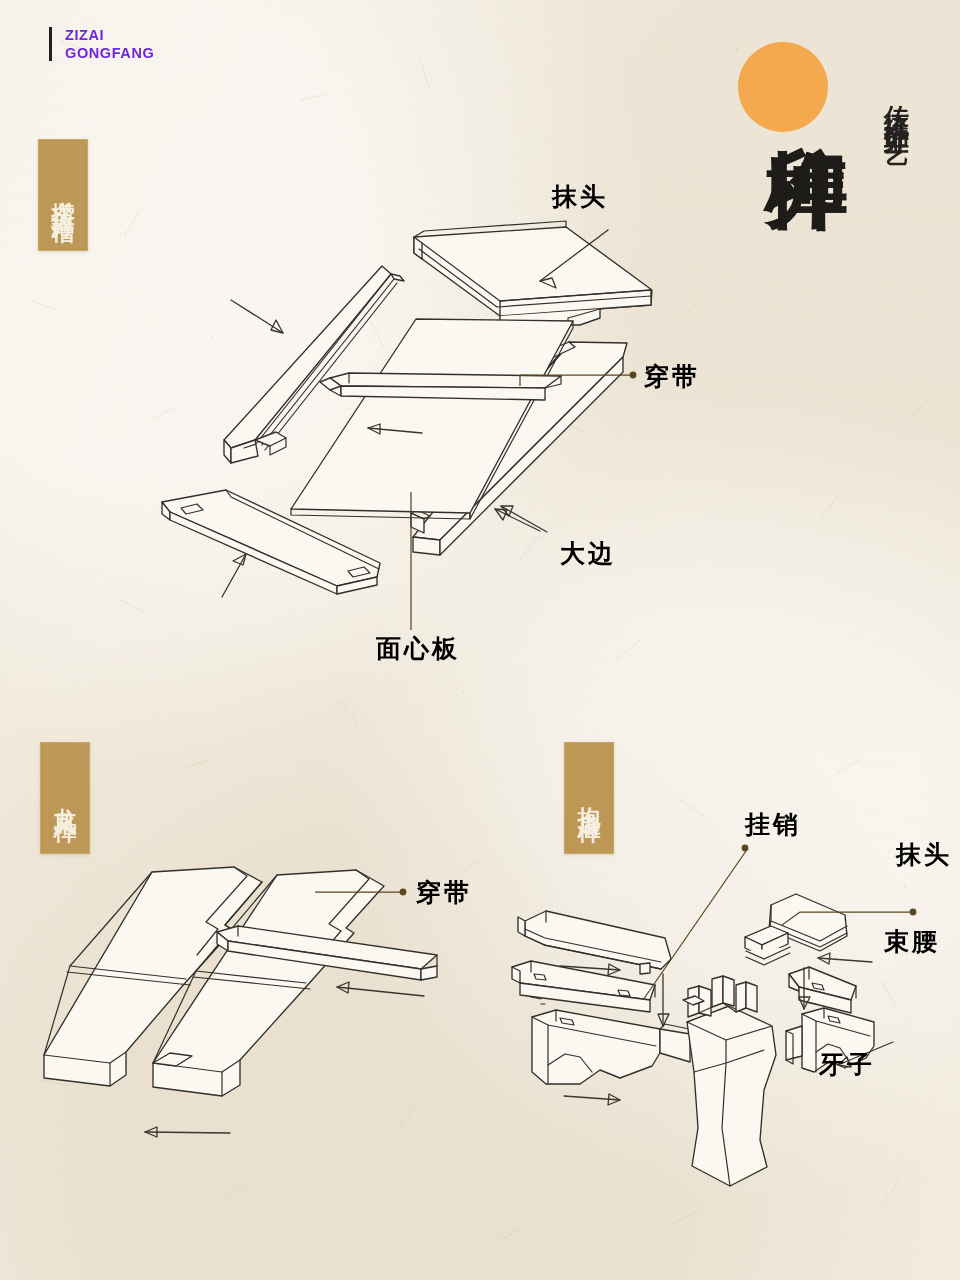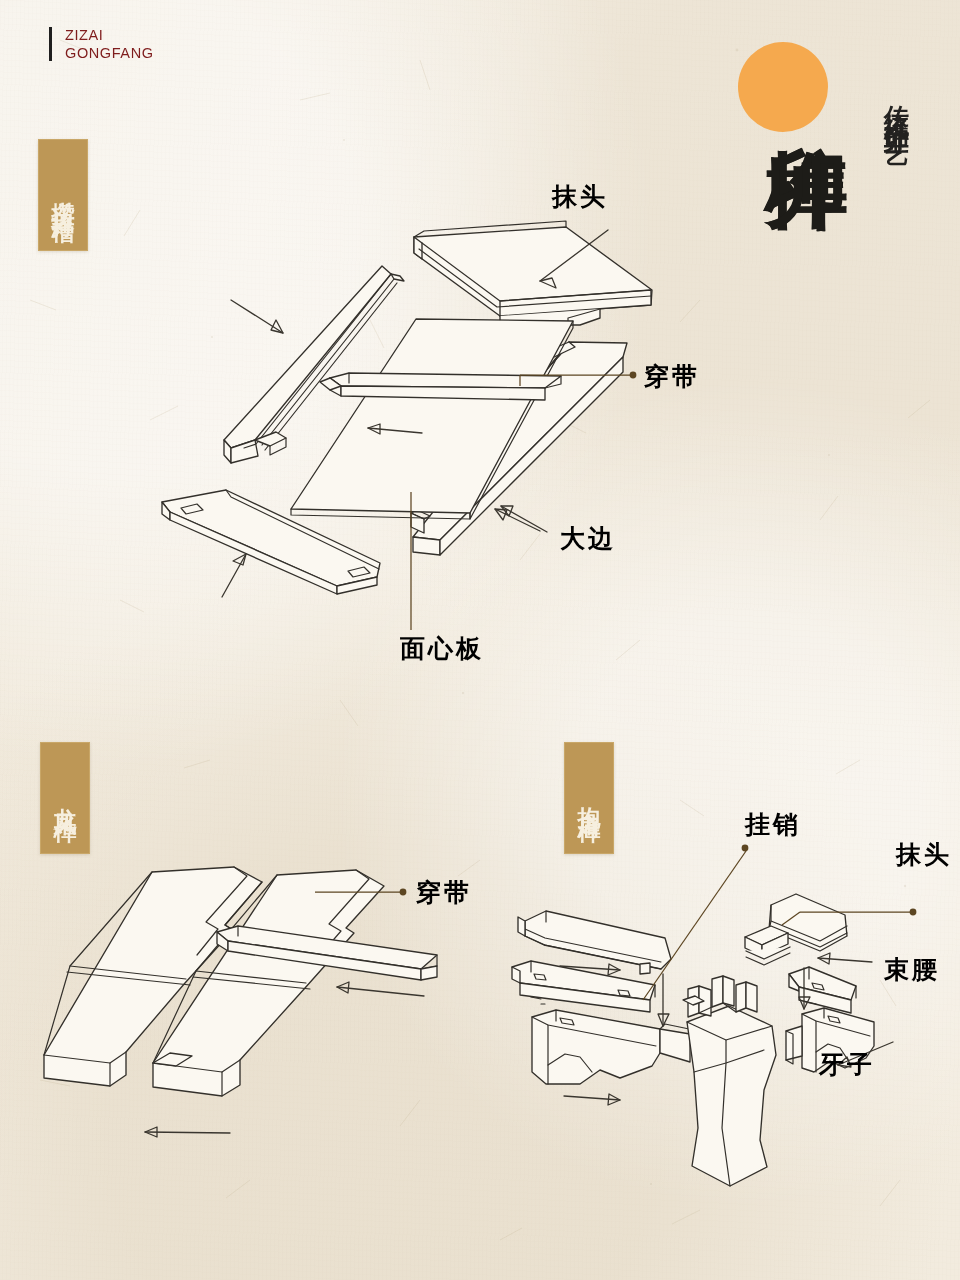--- a/index.html
+++ b/index.html
@@ -34,21 +34,21 @@
   
   #logo{position:absolute;left:34px;top:26px;display:flex;align-items:center;z-index:5;}
   #logo .cn{
     font-family:"Liberation Sans","DejaVu Sans",sans-serif;
     font-weight:bold;font-size:35px;color:#1b1b1b;letter-spacing:1px;
     line-height:1;
   }
   #logo .bar{width:3px;height:34px;background:#1f1f1f;margin:0 13px 0 15px;}
   #logo .en{
     font-family:"Liberation Sans","DejaVu Sans",sans-serif;
-    font-weight:normal;font-size:14.5px;color:#7f1d1d;line-height:1.25;letter-spacing:.6px;
+    font-weight:bold;font-size:14.5px;color:#6d28d9;line-height:1.25;letter-spacing:.6px;
   }
 
   
   #sun{
     position:absolute;left:738px;top:42px;width:90px;height:90px;border-radius:50%;
     background:#f5a94e;z-index:4;
   }
   #bigtitle{
     position:absolute;left:766px;top:78px;z-index:6;
     font-family:"Liberation Serif","DejaVu Serif",serif;
@@ -240,22 +240,22 @@
     <circle class="dot" cx="633" cy="375" r="3.4"></circle>
     <path class="lead" d="M520 375 L520 386"></path>
     <path class="ar" d="M547 532 L501 506"></path>
     <path class="arh" d="M501 506 L513 506 L509 516 Z"></path>
     <path class="lead" d="M411 492 L411 630"></path>
   </g>
 </svg>
 
 <div class="lbl" style="left:552px;top:180px;">抹头</div>
 <div class="lbl" style="left:644px;top:360px;">穿带</div>
-<div class="lbl" style="left:560px;top:522px;">大边</div>
-<div class="lbl" style="left:400px;top:632px;">面心板</div>
+<div class="lbl" style="left:560px;top:537px;">大边</div>
+<div class="lbl" style="left:376px;top:632px;">面心板</div>
 
 <svg class="layer" width="960" height="1280" viewBox="0 0 960 1280">
 
   <g>
     <path class="ln" d="M152 872 L234 867 L262 882 L225 925 L233 930 L185 983 L126 1052 L126 1075 L110 1086 L44 1078 L44 1055 Z"></path>
     <path class="ln2" d="M152 872 L70 966 L44 1055"></path>
     <path class="ln2" d="M44 1055 L110 1063 L110 1086"></path>
     <path class="ln2" d="M110 1063 L126 1052"></path>
     <path class="ln2" d="M70 966 L186 979"></path>
     <path class="ln2" d="M67 972 L190 985"></path>
@@ -396,14 +396,14 @@
     <path class="lead" d="M746 851 L643 1000"></path>
     <circle class="dot" cx="745" cy="848" r="3.4"></circle>
     <path class="lead" d="M800 912 L912 912"></path>
     <circle class="dot" cx="913" cy="912" r="3.4"></circle>
     <path class="lead" d="M800 912 L782 925"></path>
   </g>
 </svg>
 
 <div class="lbl" style="left:745px;top:808px;">挂销</div>
 <div class="lbl" style="left:896px;top:838px;">抹头</div>
-<div class="lbl" style="left:884px;top:925px;margin-top:28px;">束腰</div>
+<div class="lbl" style="left:884px;top:925px;">束腰</div>
 <div class="lbl" style="left:819px;top:1048px;">牙子</div>
 
 </body></html>

